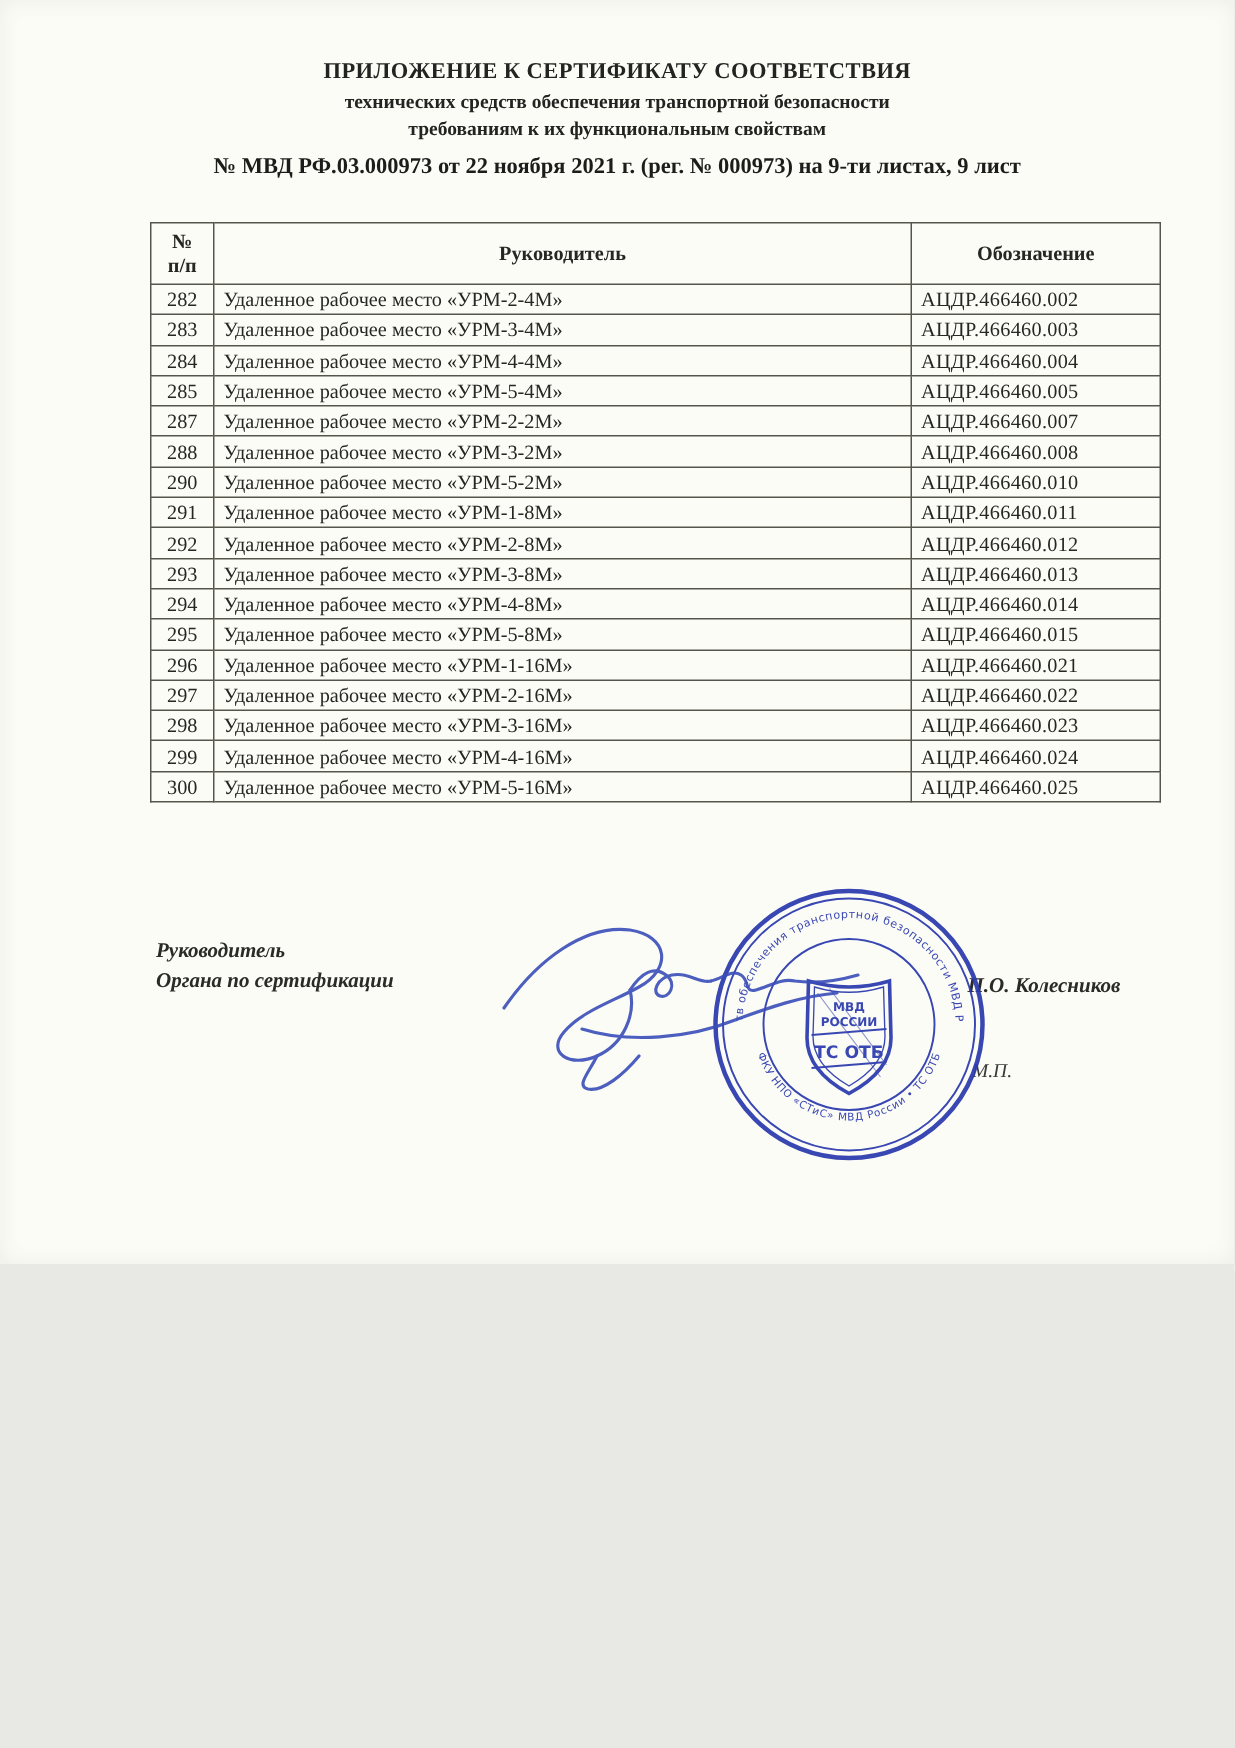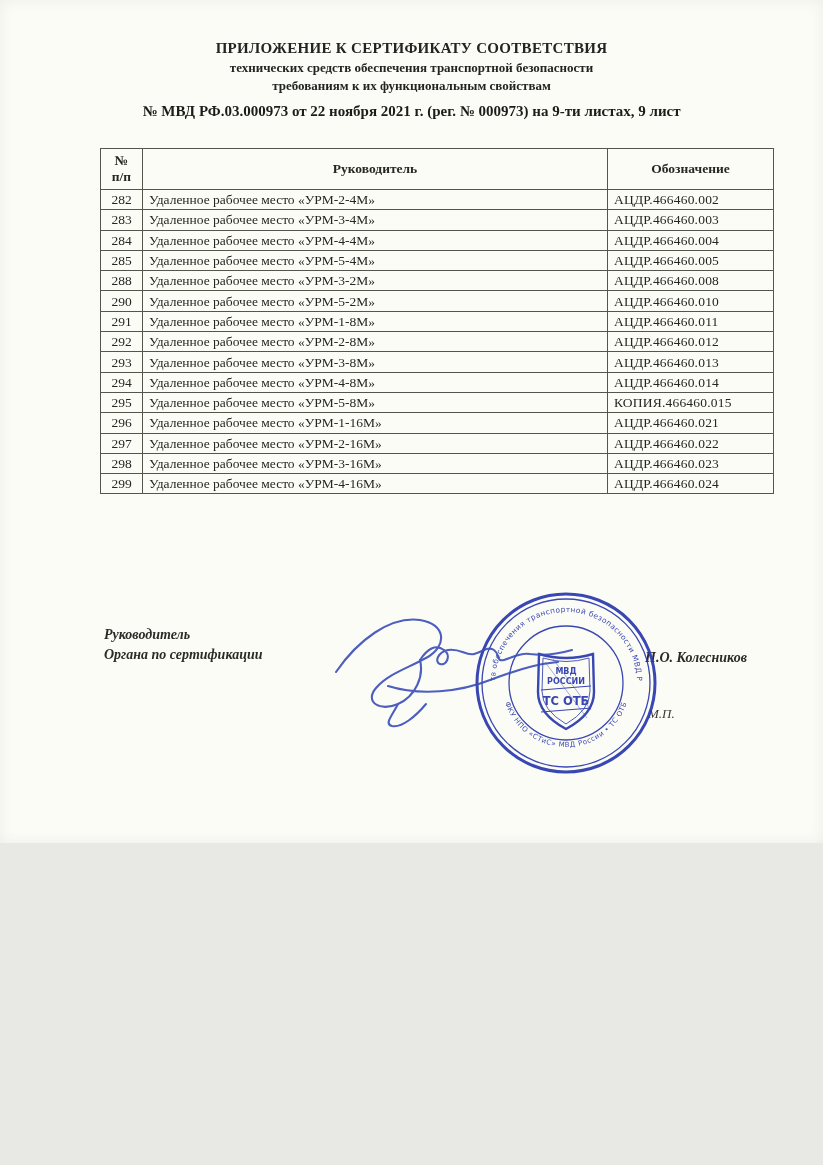--- a/index.html
+++ b/index.html
@@ -103,20 +103,25 @@
           <td class="c-des">АЦДР.466460.004</td>
         </tr>
 
         <tr>
           <td class="c-num">285</td>
           <td class="c-name">Удаленное рабочее место «УРМ-5-4М»</td>
           <td class="c-des">АЦДР.466460.005</td>
         </tr>
 
 
+        <tr>
+          <td class="c-num">287</td>
+          <td class="c-name">Удаленное рабочее место «УРМ-2-2М»</td>
+          <td class="c-des">АЦДР.466460.007</td>
+        </tr>
 
         <tr>
           <td class="c-num">288</td>
           <td class="c-name">Удаленное рабочее место «УРМ-3-2М»</td>
           <td class="c-des">АЦДР.466460.008</td>
         </tr>
 
 
         <tr>
           <td class="c-num">290</td>
@@ -144,21 +149,21 @@
 
         <tr>
           <td class="c-num">294</td>
           <td class="c-name">Удаленное рабочее место «УРМ-4-8М»</td>
           <td class="c-des">АЦДР.466460.014</td>
         </tr>
 
         <tr>
           <td class="c-num">295</td>
           <td class="c-name">Удаленное рабочее место «УРМ-5-8М»</td>
-          <td class="c-des">КОПИЯ.466460.015</td>
+          <td class="c-des">АЦДР.466460.015</td>
         </tr>
 
         <tr>
           <td class="c-num">296</td>
           <td class="c-name">Удаленное рабочее место «УРМ-1-16М»</td>
           <td class="c-des">АЦДР.466460.021</td>
         </tr>
 
         <tr>
           <td class="c-num">297</td>
@@ -171,20 +176,25 @@
           <td class="c-name">Удаленное рабочее место «УРМ-3-16М»</td>
           <td class="c-des">АЦДР.466460.023</td>
         </tr>
 
         <tr>
           <td class="c-num">299</td>
           <td class="c-name">Удаленное рабочее место «УРМ-4-16М»</td>
           <td class="c-des">АЦДР.466460.024</td>
         </tr>
 
+        <tr>
+          <td class="c-num">300</td>
+          <td class="c-name">Удаленное рабочее место «УРМ-5-16М»</td>
+          <td class="c-des">АЦДР.466460.025</td>
+        </tr>
       </tbody>
   </table>
 
   <div class="sig-role r1">Руководитель</div>
   <div class="sig-role r2">Органа по сертификации</div>
   <div class="sig-name">П.О. Колесников</div>
   <div class="sig-mp">М.П.</div>
 
   <svg class="blue-sign" viewBox="0 0 262 136">
     <g fill="none" stroke="#3a4db8" stroke-width="2.1" stroke-linecap="round" stroke-linejoin="round" opacity="0.9">

